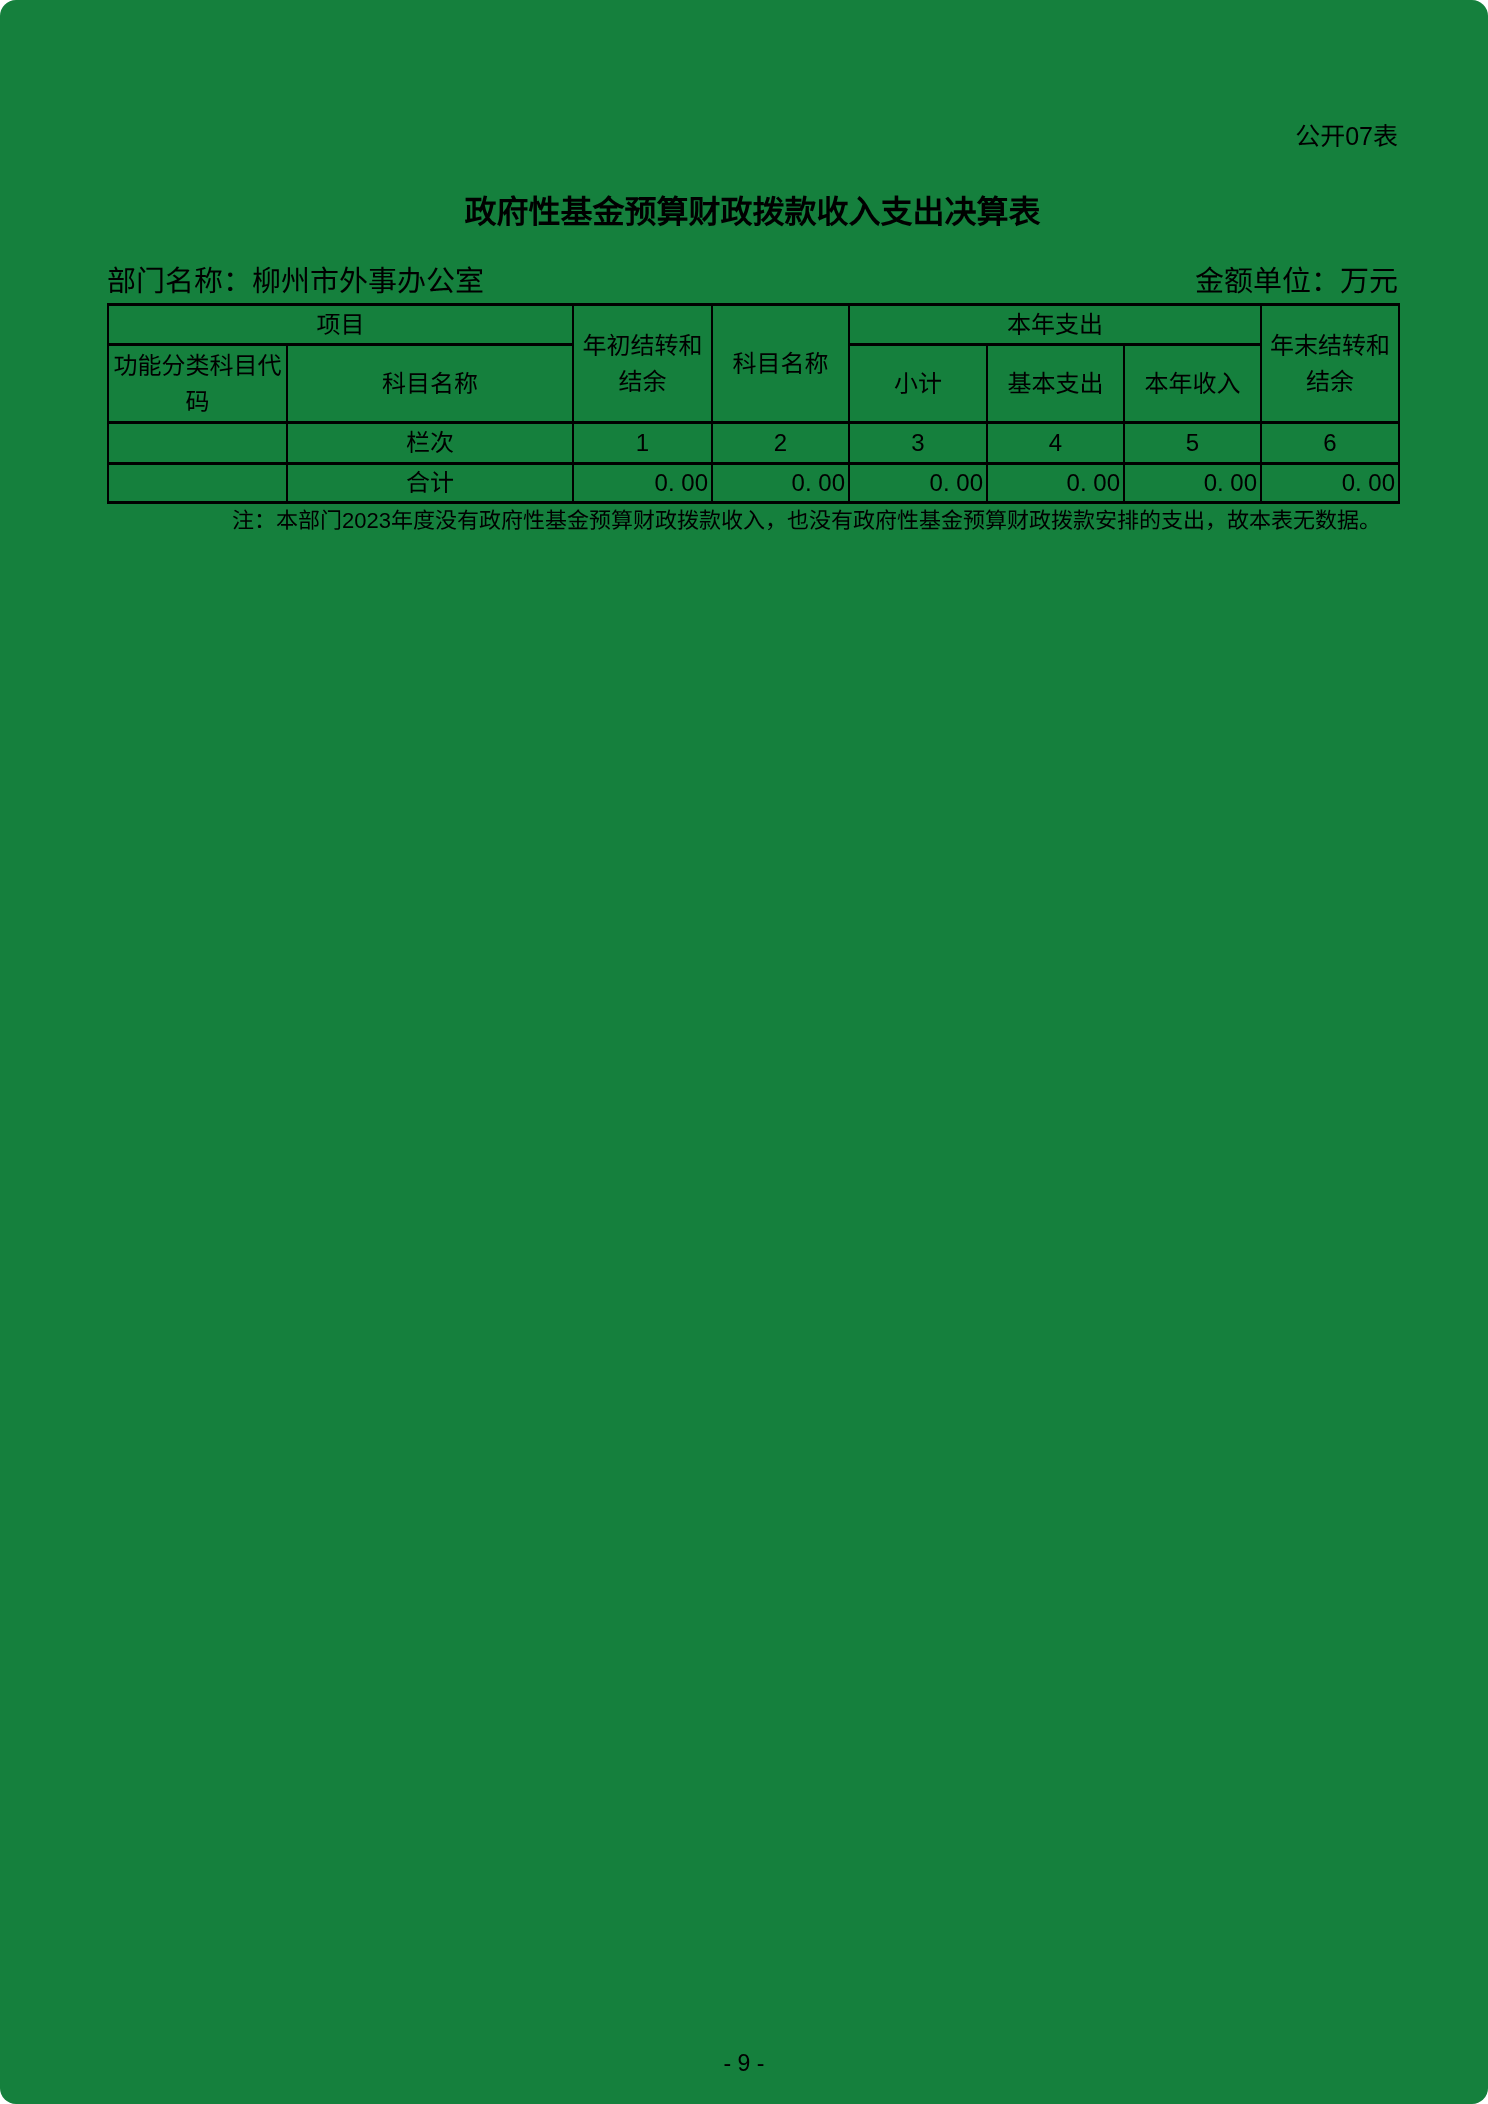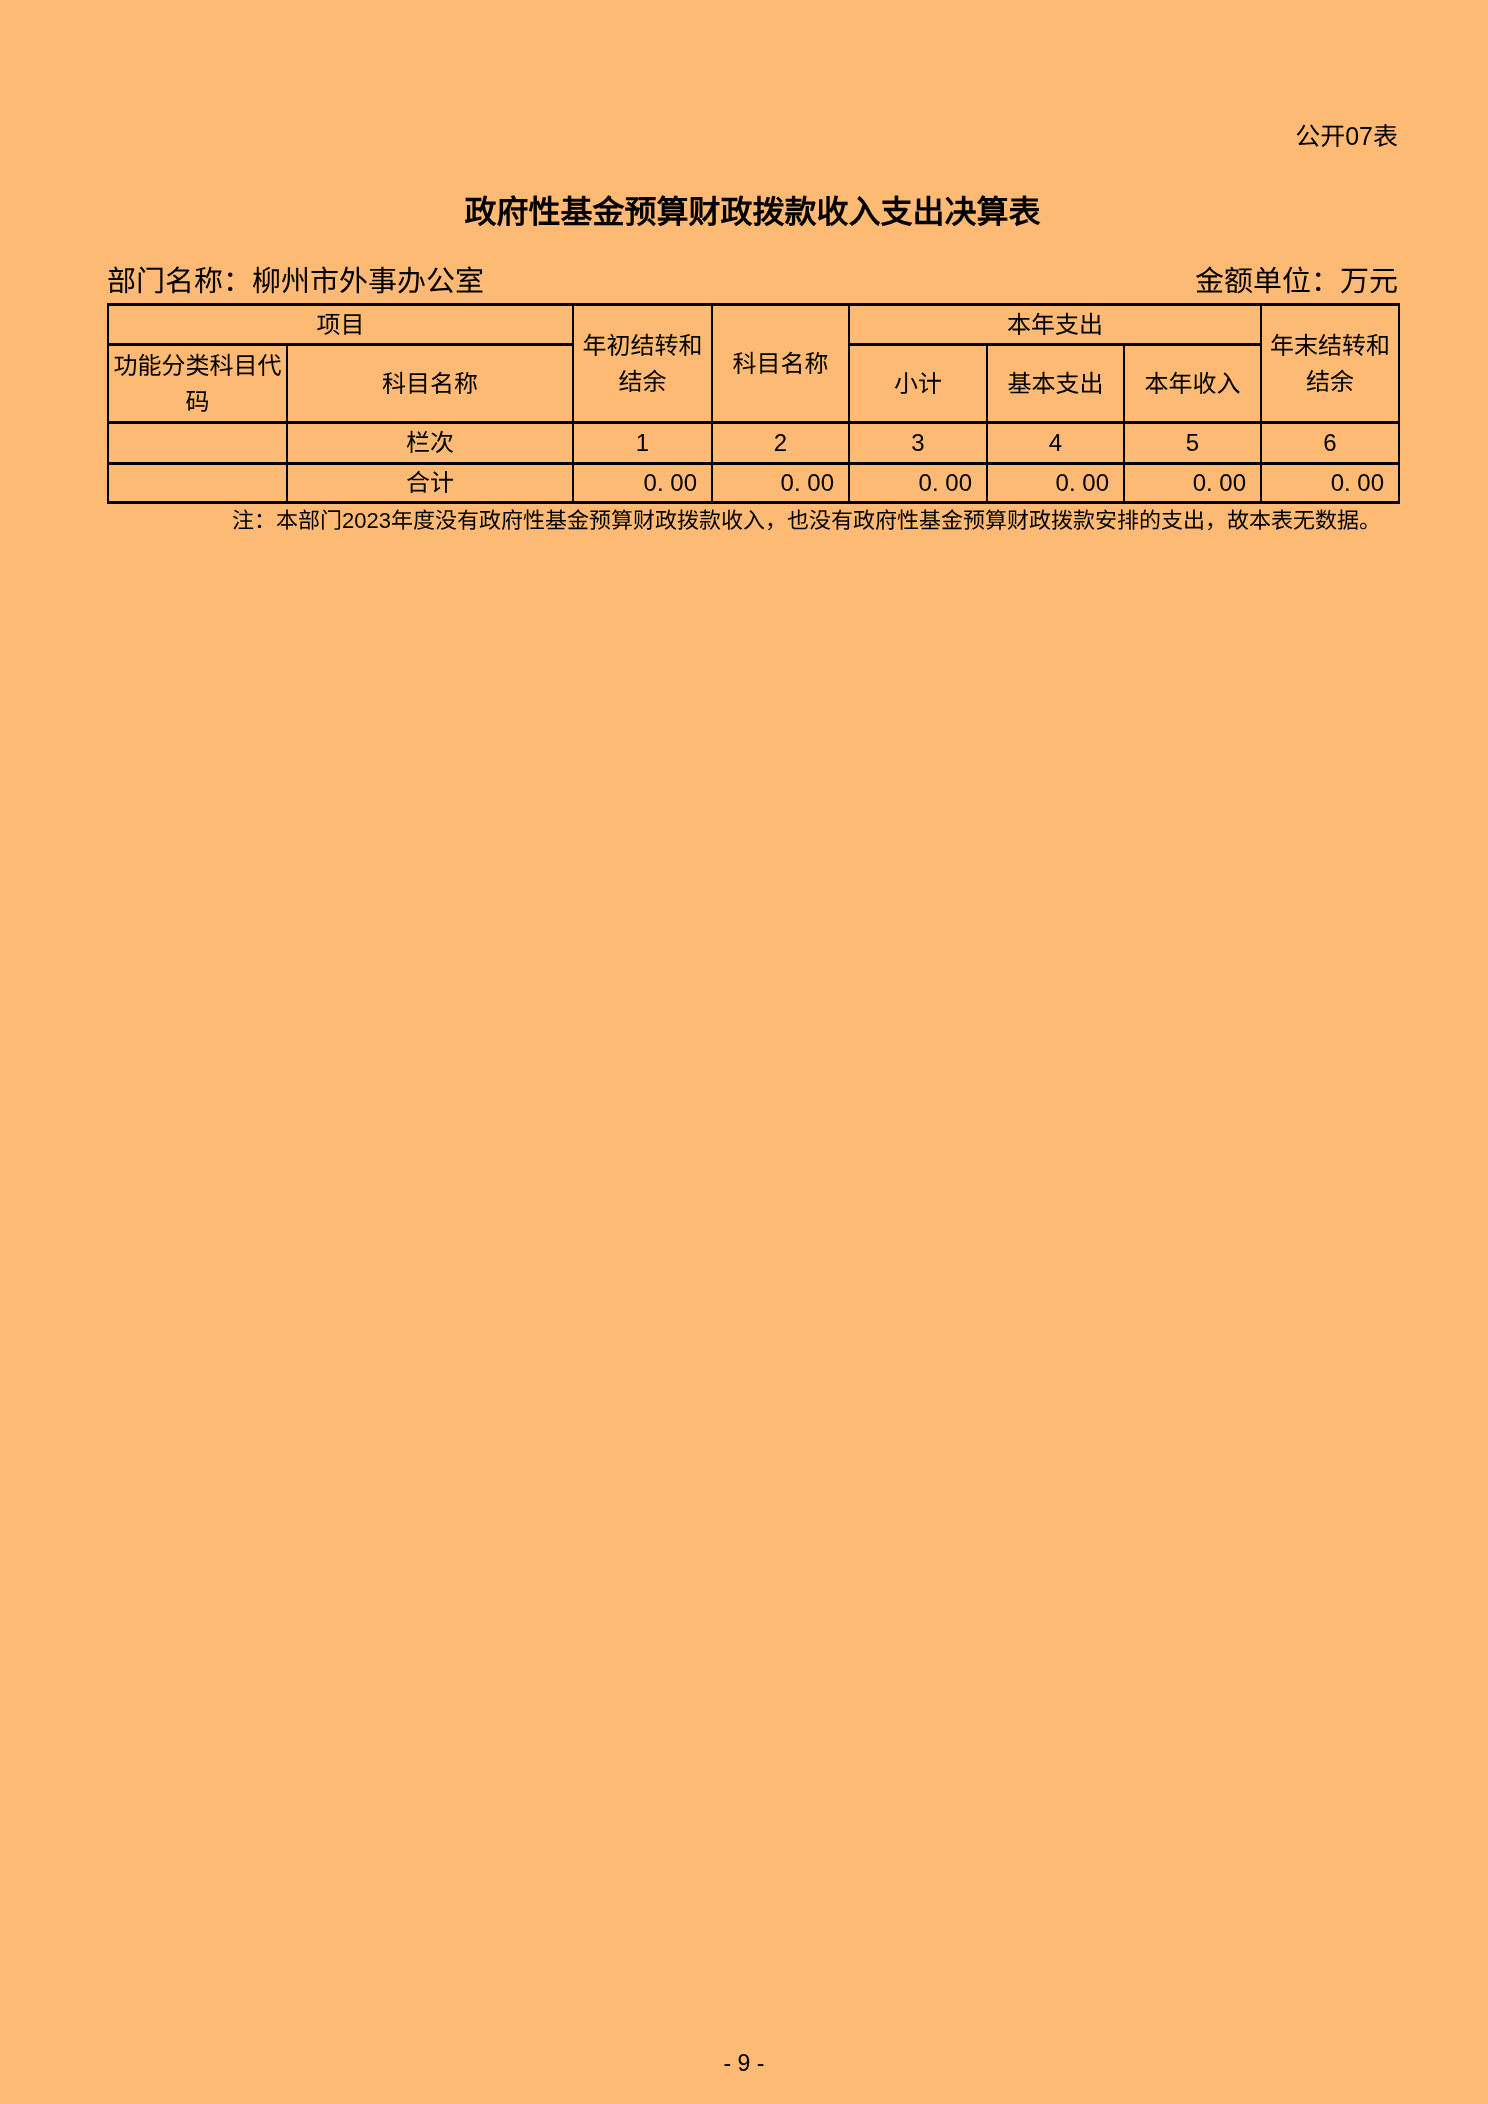--- a/index.html
+++ b/index.html
@@ -7,21 +7,22 @@
   body {
     width: 1488px;
     height: 2104px;
     position: relative;
     font-family: "Liberation Sans", sans-serif;
     color: #000000;
   }
   .page {
     position: absolute;
     inset: 0;
-    background: #fdba74;
+    background: #15803d;
+    border-radius: 16px;
   }
   .form-code {
     position: absolute;
     top: 121px;
     left: 107px;
     width: 1291px;
     text-align: right;
     font-size: 25px;
     line-height: 30px;
   }
@@ -67,21 +68,21 @@
     line-height: 36px;
     white-space: pre-line;
     overflow: hidden;
   }
   .budget-table tr.row-spanner   { height: 40px; }
   .budget-table tr.row-head2     { height: 78px; }
   .budget-table tr.row-index     { height: 41px; }
   .budget-table tr.row-total     { height: 39px; }
   .budget-table td.num {
     text-align: right;
-    padding-right: 14px;
+    padding-right: 3px;
   }
   .note {
     position: absolute;
     top: 507px;
     left: 90px;
     width: 1291px;
     font-size: 22px;
     line-height: 28px;
     text-align: right;
   }

